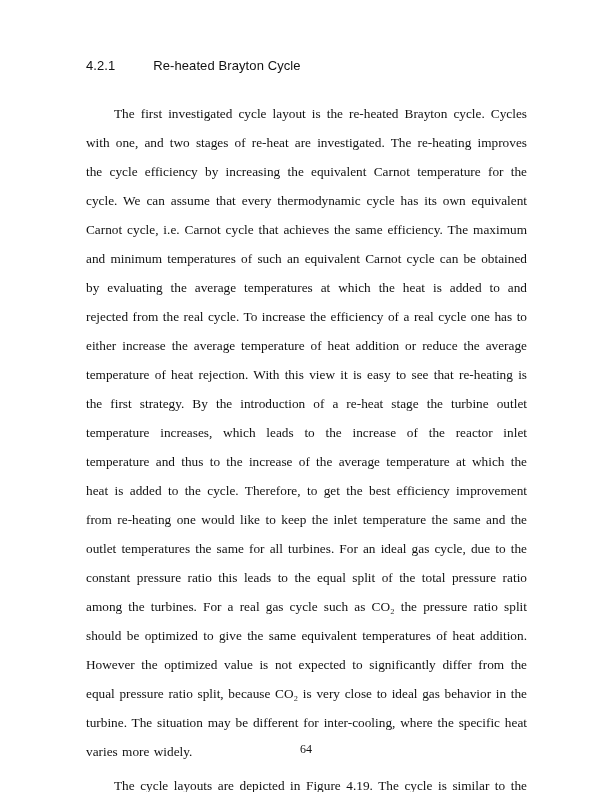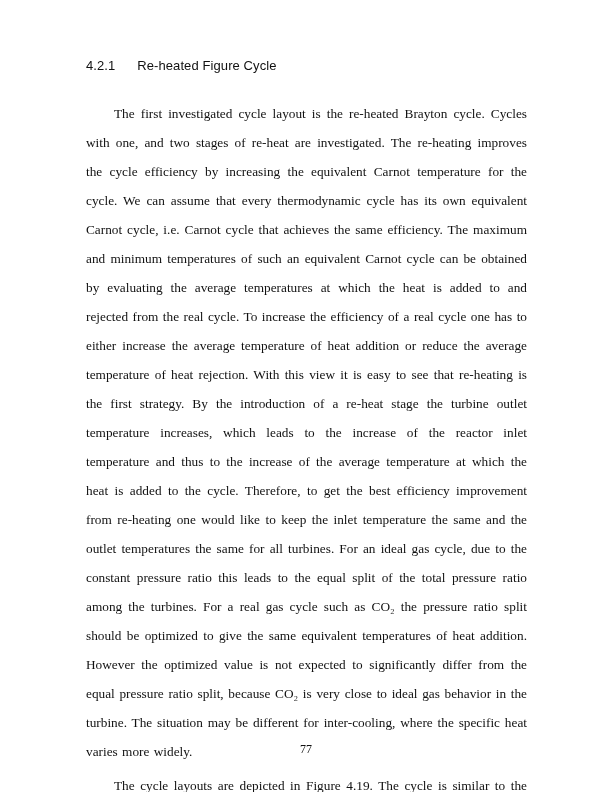--- a/index.html
+++ b/index.html
@@ -24,21 +24,21 @@
   }
   .section-heading {
     font-family: "Liberation Sans", sans-serif;
     font-size: 13px;
     font-weight: normal;
     color: #111111;
     margin: 0 0 26px 0;
     letter-spacing: 0.1px;
   }
   .section-heading .sec-num {
-    margin-right: 18px;
+    margin-right: 34px;
   }
   .body-text p {
     font-size: 13.3px;
     line-height: 29px;
     text-align: justify;
     text-indent: 28px;
     margin: 0 0 5px 0;
     word-spacing: 1px;
   }
   .page-number {
@@ -53,24 +53,24 @@
   }
 </style>
 </head>
 <body>
 
 <div class="page">
   <div class="content">
 
     <h2 class="section-heading">
       <span class="sec-num">4.2.1</span>
-      <span class="sec-title">Re-heated Figure Cycle</span>
+      <span class="sec-title">Re-heated Brayton Cycle</span>
     </h2>
 
     <div class="body-text">
       <p>The first investigated cycle layout is the re-heated Brayton cycle. Cycles with one, and two stages of re-heat are investigated. The re-heating improves the cycle efficiency by increasing the equivalent Carnot temperature for the cycle.  We can assume that every thermodynamic cycle has its own equivalent Carnot cycle, i.e. Carnot cycle that achieves the same efficiency.  The maximum and minimum temperatures of such an equivalent Carnot cycle can be obtained by evaluating the average temperatures at which the heat is added to and rejected from the real cycle.  To increase the efficiency of a real cycle one has to either increase the average temperature of heat addition or reduce the average temperature of heat rejection.  With this view it is easy to see that re-heating is the first strategy.  By the introduction of a re-heat stage the turbine outlet temperature increases, which leads to the increase of the reactor inlet temperature and thus to the increase of the average temperature at which the heat is added to the cycle.  Therefore, to get the best efficiency improvement from re-heating one would like to keep the inlet temperature the same and the outlet temperatures the same for all turbines.  For an ideal gas cycle, due to the constant pressure ratio this leads to the equal split of the total pressure ratio among the turbines.  For a real gas cycle such as CO₂ the pressure ratio split should be optimized to give the same equivalent temperatures of heat addition.  However the optimized value is not expected to significantly differ from the equal pressure ratio split, because CO₂ is very close to ideal gas behavior in the turbine.  The situation may be different for inter-cooling, where the specific heat varies more widely.</p>
       <p>The cycle layouts are depicted in Figure 4.19. The cycle is similar to the simple Brayton cycle, i.e. the working fluid is compressed in the compressor, then heated in the recuperator by the turbine exhaust, and before entering a turbine it is heated in the reactor.  The only difference from the simple Brayton cycle is the split of the turbine into high pressure and a low-pressure turbine and introduction of another pass through the reactor in order to reheat CO₂.  After the expansion in the low-pressure turbine the working fluid enters the recuperator where it is used to pre-heat the working fluid from the compressor to the reactor inlet temperature. Finally, the heat is rejected in the pre-cooler, where the working fluid is cooled to the compressor inlet temperature.  It is</p>
     </div>
 
   </div>
 
-  <div class="page-number">77</div>
+  <div class="page-number">64</div>
 </div>
 
 </body></html>

